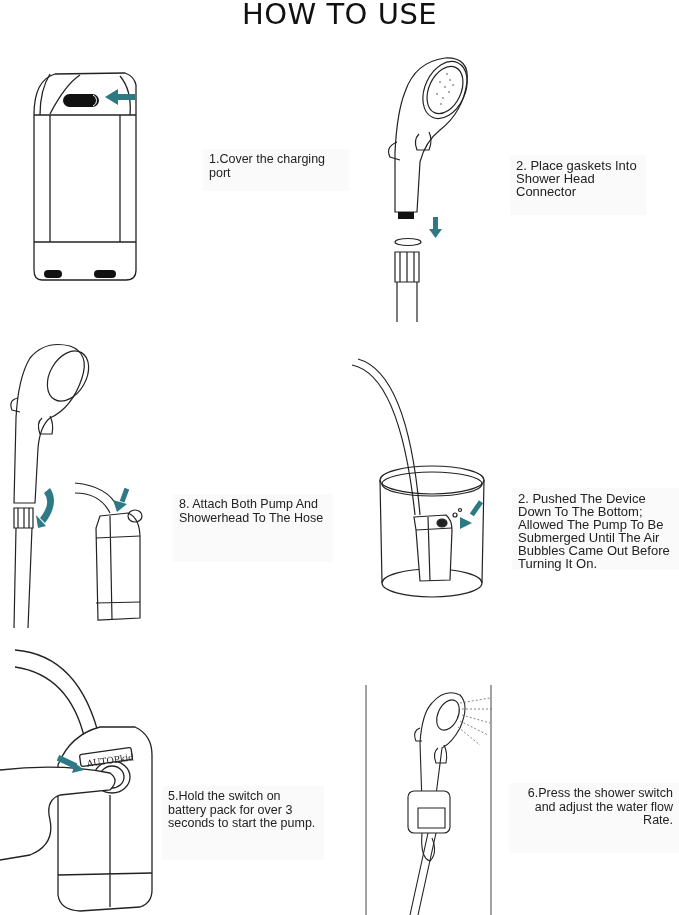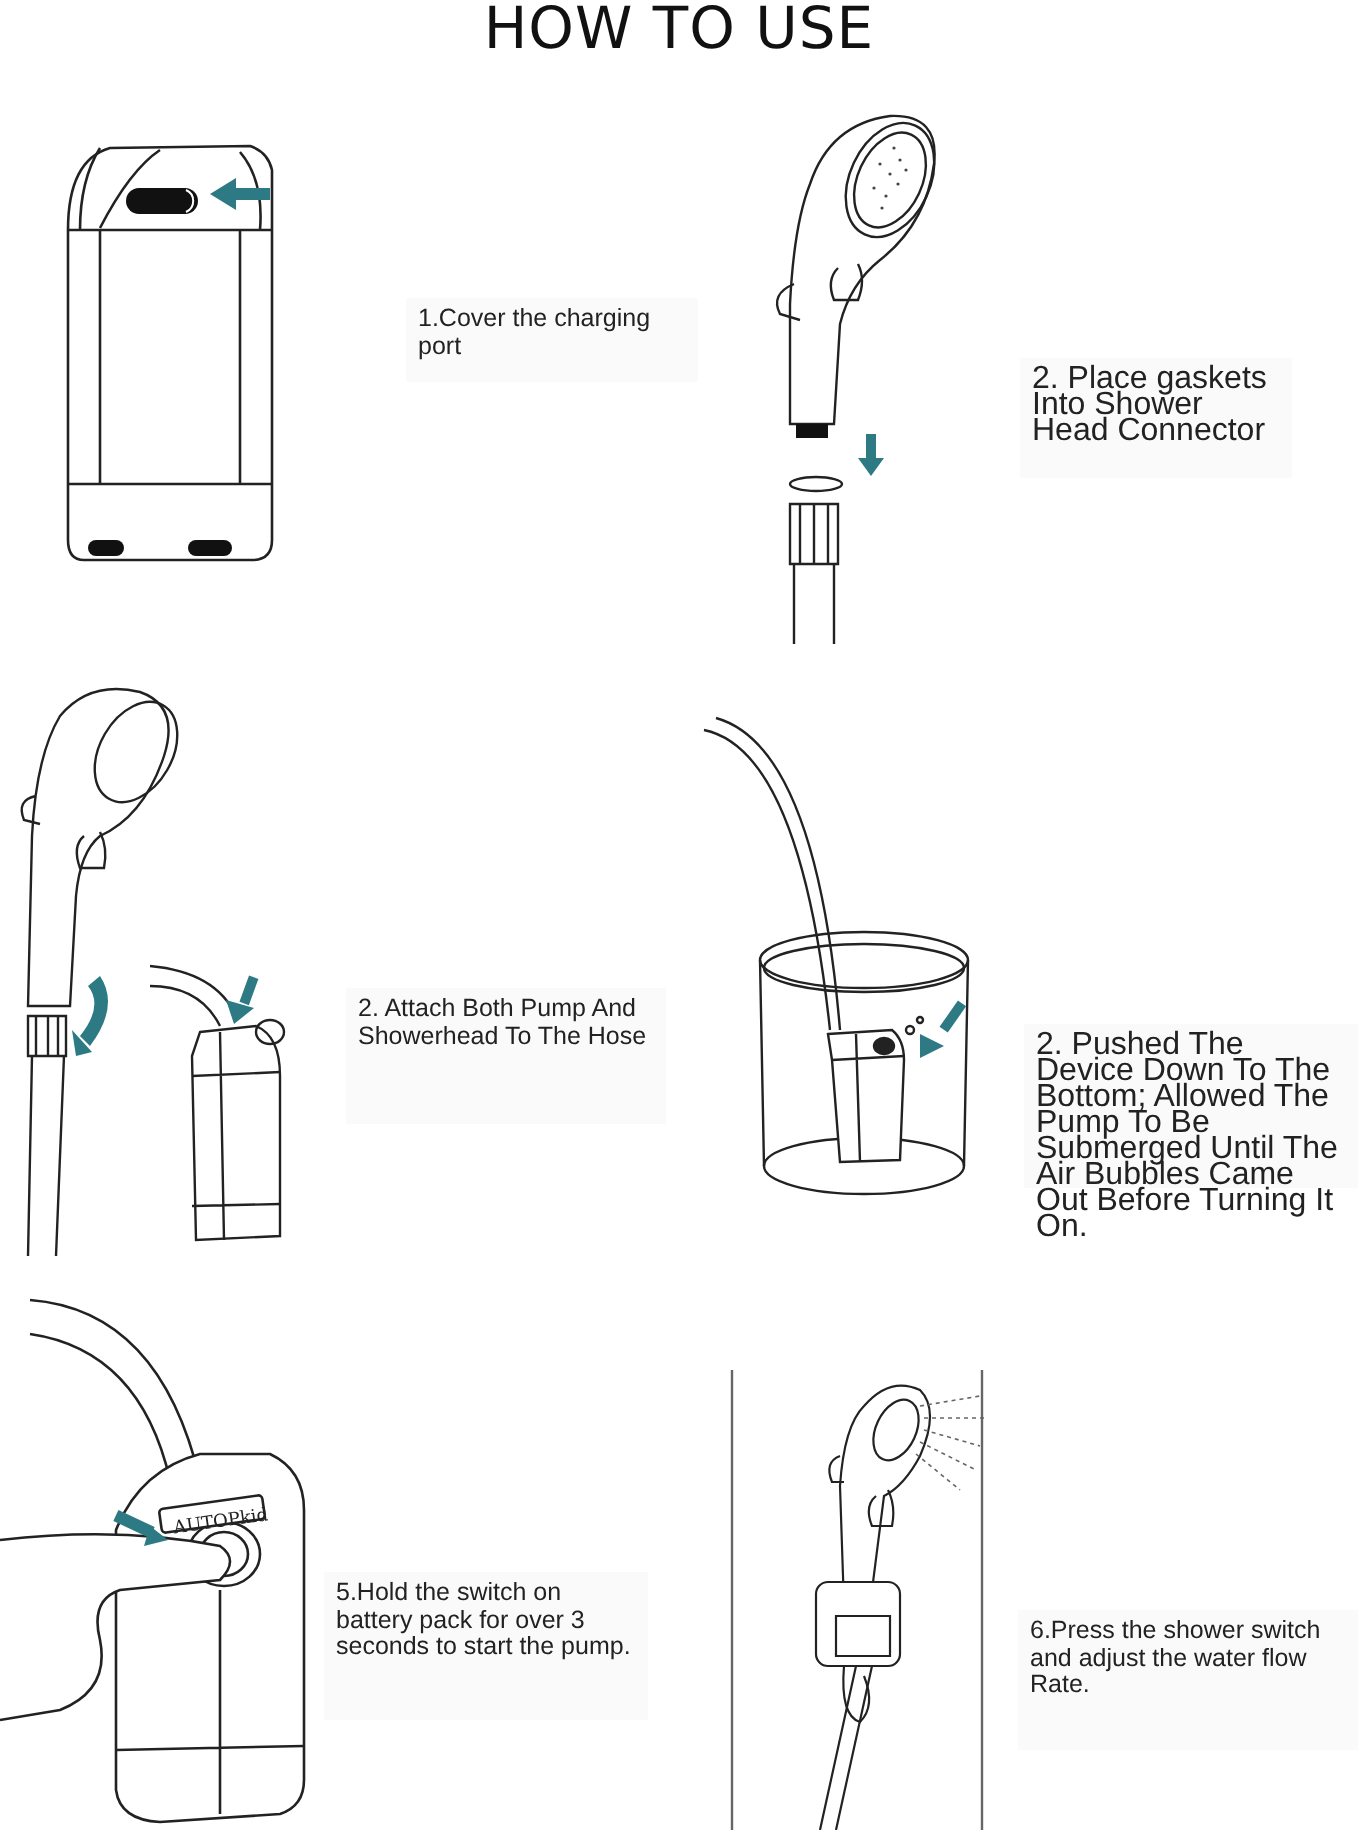--- a/index.html
+++ b/index.html
@@ -1,20 +1,20 @@
 <!DOCTYPE html>
 <html><head>
   <meta charset="utf-8">
   <style>
     html, body { margin: 0; padding: 0; background: #ffffff; }
     body { width: 679px; height: 915px; position: relative; overflow: hidden; font-family: "Liberation Sans", sans-serif; color: #222; }
     .title { position: absolute; left: 0; top: -3px; width: 679px; text-align: center; font-family: "DejaVu Sans", sans-serif; font-size: 29px; letter-spacing: 0.5px; color: #111; font-weight: normal; }
     .illus { position: absolute; }
     .caption { position: absolute; background: #fafafa; font-size: 12.5px; line-height: 13.5px; color: #222; padding: 4px 6px; box-sizing: border-box; }
-    .caption.small { font-size: 16px; line-height: 13px; margin-top: 24px; }
+    .caption.small { font-size: 13px; line-height: 13px; }
     svg { overflow: visible; }
   </style>
 </head>
 <body>
 
 <div class="title">HOW TO USE</div>
 
 <div class="illus" style="left:30px;top:70px;width:115px;height:210px;">
   <svg width="115" height="210" viewBox="0 0 115 210">
     <g fill="none" stroke="#222" stroke-width="1.3">
@@ -93,21 +93,21 @@
     </g>
     <g fill="#2e7a84">
       <path d="M50 150 Q60 165 45 185 L40 180 Q52 165 44 155 Z"></path>
       <polygon points="36,177 46,188 38,190"></polygon>
       <rect x="122" y="150" width="5" height="14" transform="rotate(20 124 157)"></rect>
       <polygon points="113,162 127,166 117,174"></polygon>
     </g>
   </svg>
 </div>
 <div class="caption" style="left:173px;top:494px;width:160px;height:68px;">
-  <span>2. Attach Both Pump And Showerhead To The Hose</span>
+  <span>8. Attach Both Pump And Showerhead To The Hose</span>
 </div>
 
 <div class="illus" style="left:350px;top:355px;width:150px;height:245px;">
   <svg width="150" height="245" viewBox="0 0 150 245">
     <g fill="none" stroke="#222" stroke-width="1.2">
       <path d="M2 10 Q50 20 65 160 M8 4 Q58 18 70 160"></path>
       <ellipse cx="82" cy="125" rx="52" ry="14"></ellipse>
       <ellipse cx="82" cy="129" rx="50" ry="12"></ellipse>
       <path d="M30 125 L32 228 M134 125 L132 228"></path>
       <ellipse cx="82" cy="228" rx="50" ry="14"></ellipse>
@@ -162,15 +162,15 @@
       <rect x="48" y="108" width="42" height="42" rx="6" fill="#fff"></rect>
       <path d="M58 125 L85 125 L85 145 L58 145 Z"></path>
       <path d="M62 150 Q60 175 70 178 Q78 170 72 155"></path>
       <path d="M68 150 L50 232 M76 150 L58 232"></path>
     </g>
     <g stroke="#666" stroke-width="0.8" stroke-dasharray="2 2">
       <path d="M100 20 L130 15 M102 26 L132 26 M102 32 L130 40 M100 38 L128 52 M98 44 L120 62"></path>
     </g>
   </svg>
 </div>
-<div class="caption" style="left:509px;top:805px;width:170px;height:70px;">
+<div class="caption" style="left:509px;top:783px;width:170px;height:70px;text-align:right;">
   <span>6.Press the shower switch and adjust the water flow Rate.</span>
 </div>
 
 </body></html>

